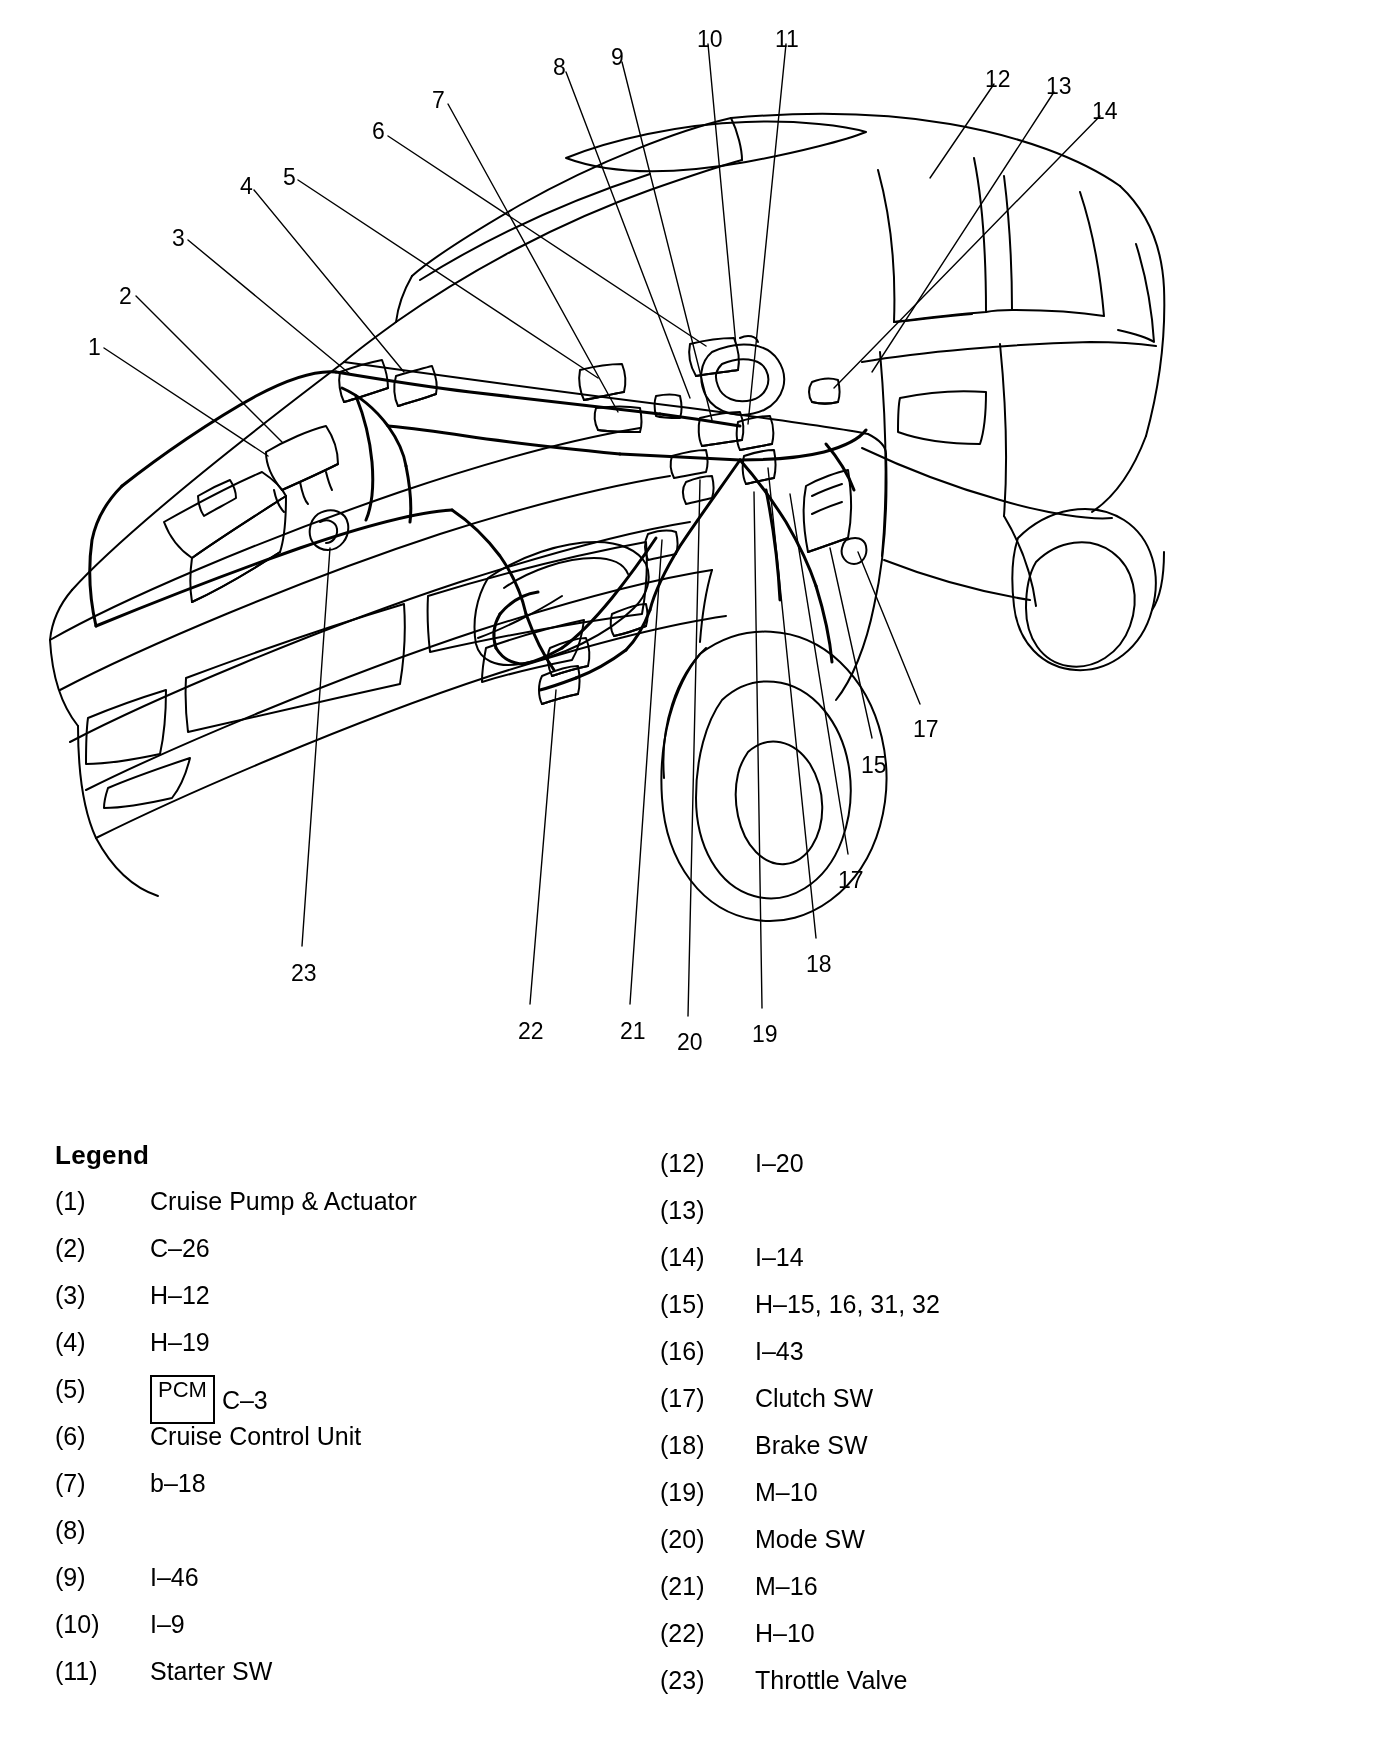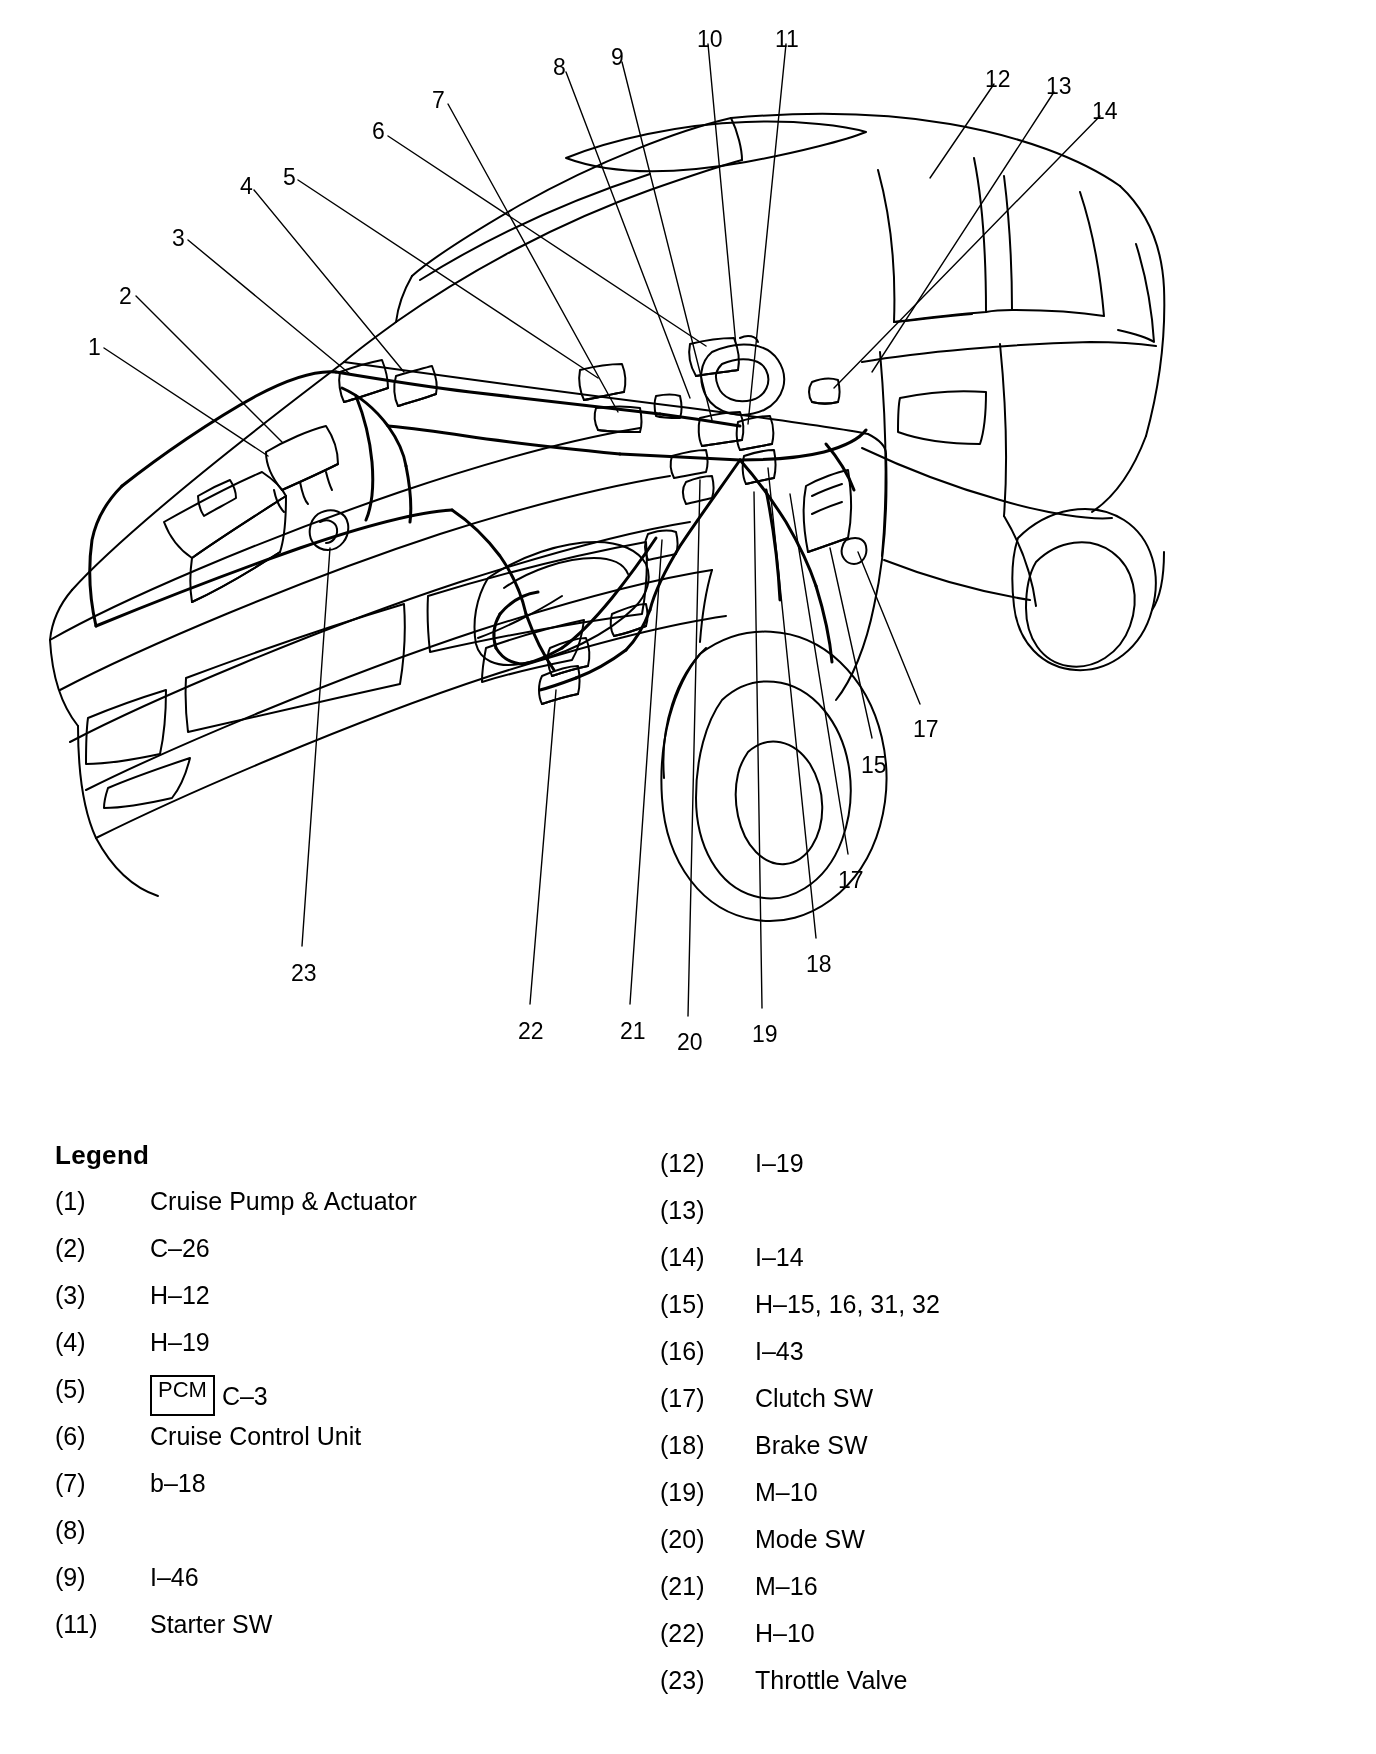--- a/index.html
+++ b/index.html
@@ -72,21 +72,21 @@
     width: 72px;
     flex: 0 0 72px;
     text-align: left;
   }
   .legend-label {
     flex: 1 1 auto;
     white-space: nowrap;
   }
   .pcm-box {
     border: 2px solid #000;
-    padding: 0px 6px 11px 6px;
+    padding: 0px 6px 19px 6px;
     margin-right: 7px;
     font-size: 22px;
     line-height: 26px;
     display: inline-block;
     position: relative;
     top: -1px;
   }
   .legend-label.with-box {
     display: flex;
     align-items: center;
@@ -398,28 +398,32 @@
         <span class="legend-label">b–18</span>
       </div>
       <div class="legend-row">
         <span class="legend-idx">(8)</span>
       </div>
       <div class="legend-row">
         <span class="legend-idx">(9)</span>
         <span class="legend-label">I–46</span>
       </div>
       <div class="legend-row">
+        <span class="legend-idx">(10)</span>
+        <span class="legend-label">I–9</span>
+      </div>
+      <div class="legend-row">
         <span class="legend-idx">(11)</span>
         <span class="legend-label">Starter SW</span>
       </div>
     </div>
   <div class="legend-col" id="legend-col-right">
       <div class="legend-row">
         <span class="legend-idx">(12)</span>
-        <span class="legend-label">I–19</span>
+        <span class="legend-label">I–20</span>
       </div>
       <div class="legend-row">
         <span class="legend-idx">(13)</span>
       </div>
       <div class="legend-row">
         <span class="legend-idx">(14)</span>
         <span class="legend-label">I–14</span>
       </div>
       <div class="legend-row">
         <span class="legend-idx">(15)</span>

